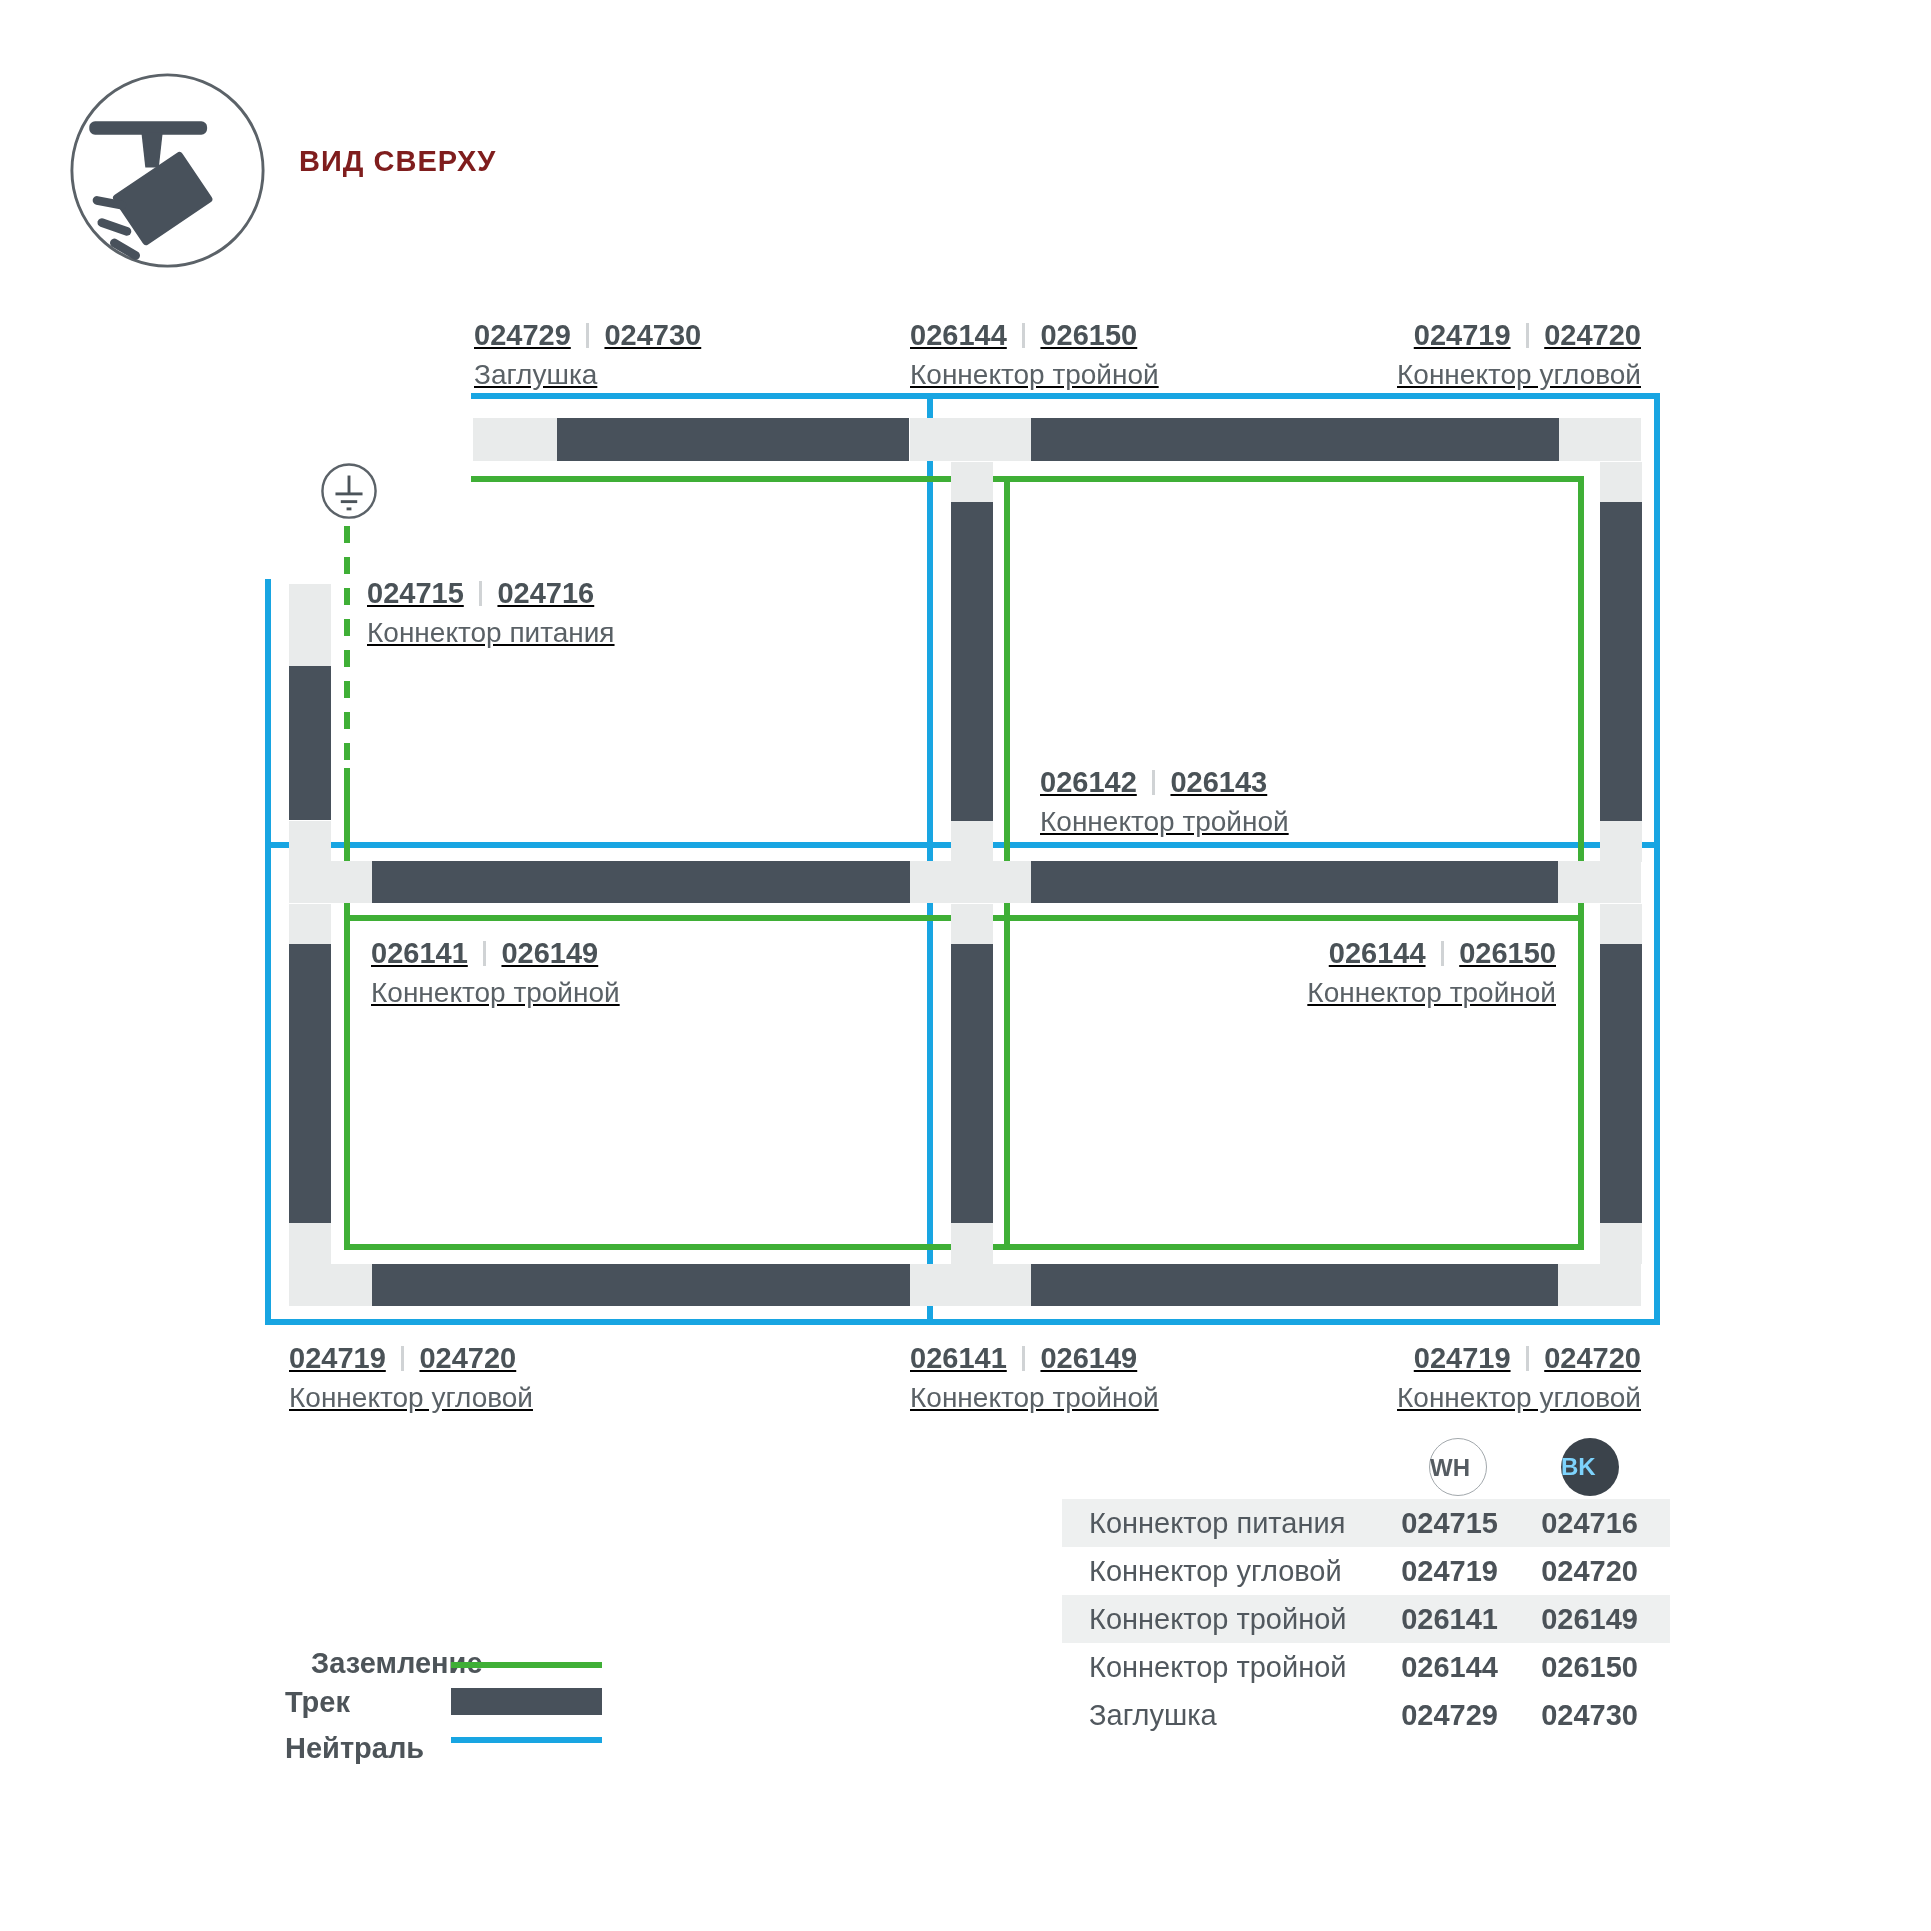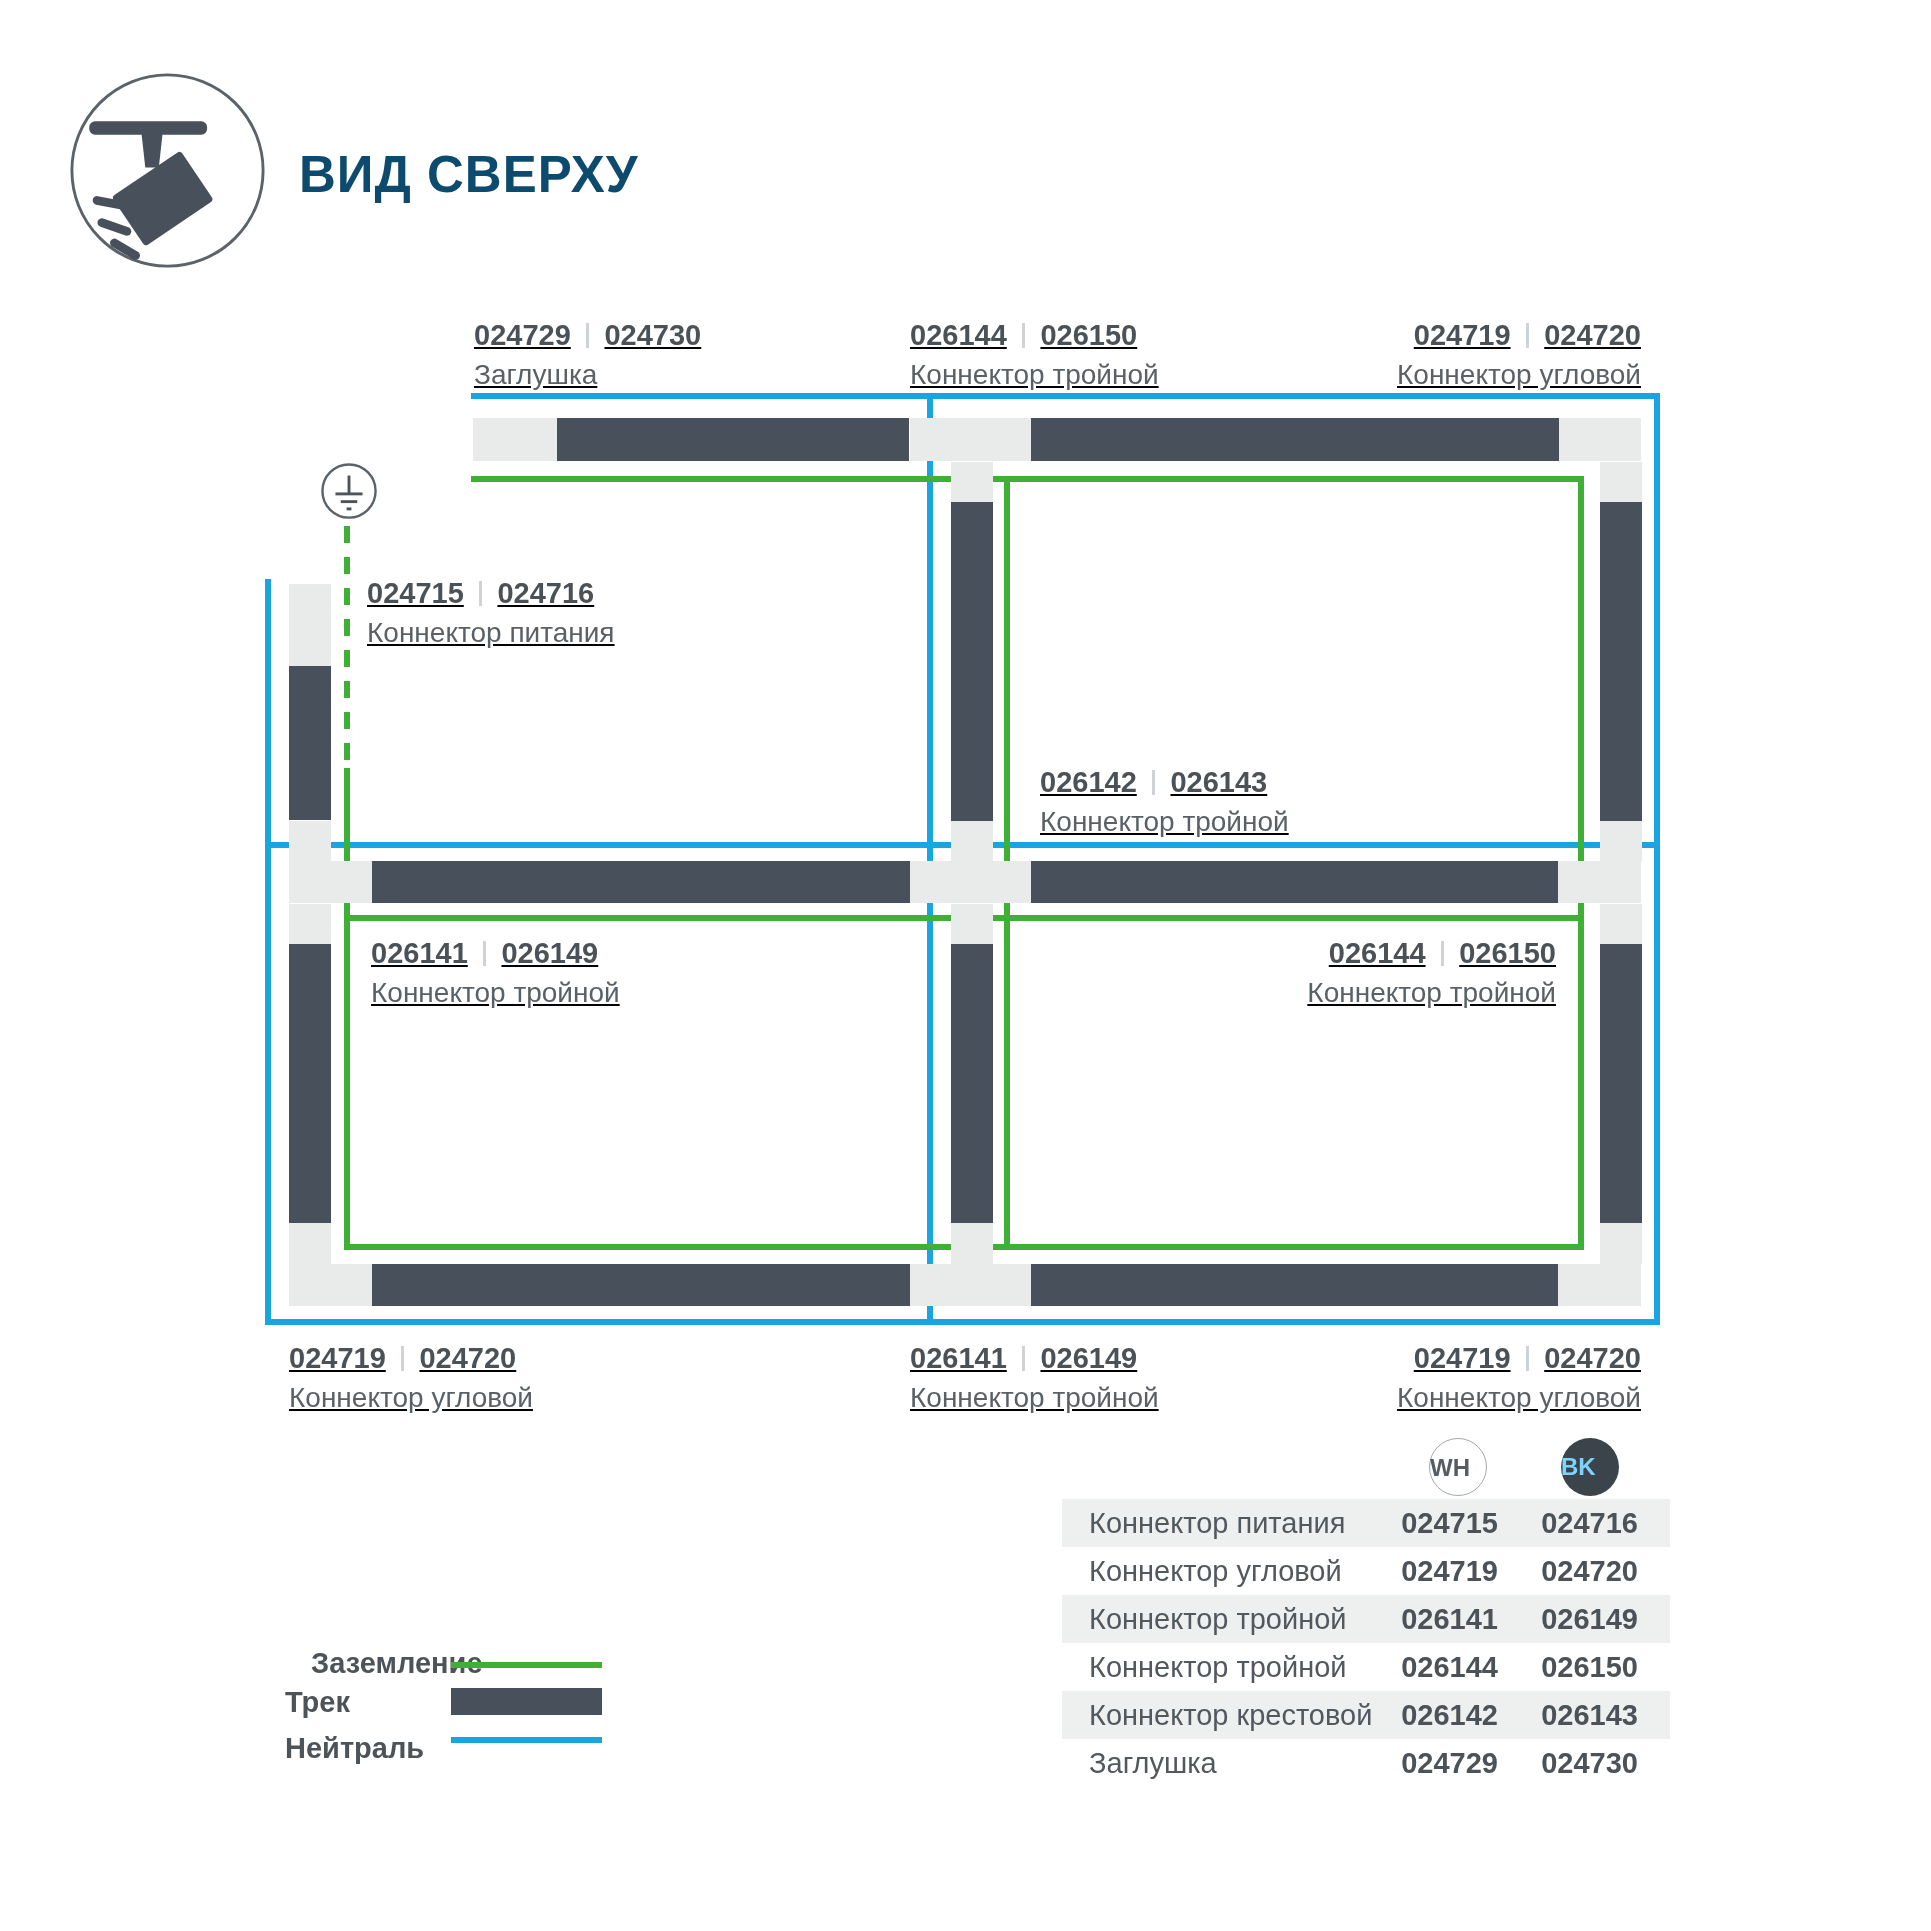--- a/index.html
+++ b/index.html
@@ -1,22 +1,22 @@
 <!DOCTYPE html>
 <html><head>
 <meta charset="utf-8">
 <style>
   html,body{margin:0;padding:0;background:#ffffff;}
   body{width:1931px;height:1931px;font-family:"Liberation Sans",sans-serif;}
   .canvas{position:relative;width:1931px;height:1931px;overflow:hidden;background:#fff;}
 
   
   .hdr-icon{position:absolute;left:69px;top:72px;width:197px;height:197px;}
-  .page-title{position:absolute;left:299px;top:145px;font-size:51px;font-weight:700;
-    color:#0c4a6e;letter-spacing:1px;}
+  .page-title{position:absolute;left:299px;top:145px;font-size:29px;font-weight:700;
+    color:#7f1d1d;letter-spacing:1px;}
 
   
   .ln{position:absolute;z-index:1;}
   .ln.blue{background:#18a5e2;}
   .ln.green{background:#3faf36;}
   .ln.green-dash{background:repeating-linear-gradient(to bottom,#3faf36 0 17.4px,transparent 17.4px 31px);}
   .piece{position:absolute;background:#e9ebeb;z-index:2;}
   .bar{position:absolute;background:#48515b;z-index:3;}
 
   
@@ -208,25 +208,20 @@
       <div class="prow stripe">
         <span class="pname">Коннектор тройной</span>
         <span class="pv1">026141</span>
         <span class="pv2">026149</span>
       </div>
       <div class="prow">
         <span class="pname">Коннектор тройной</span>
         <span class="pv1">026144</span>
         <span class="pv2">026150</span>
       </div>
-      <div class="prow stripe">
-        <span class="pname">Коннектор крестовой</span>
-        <span class="pv1">026142</span>
-        <span class="pv2">026143</span>
-      </div>
       <div class="prow">
         <span class="pname">Заглушка</span>
         <span class="pv1">024729</span>
         <span class="pv2">024730</span>
       </div>
     </div>
 
 </div>
 
 

